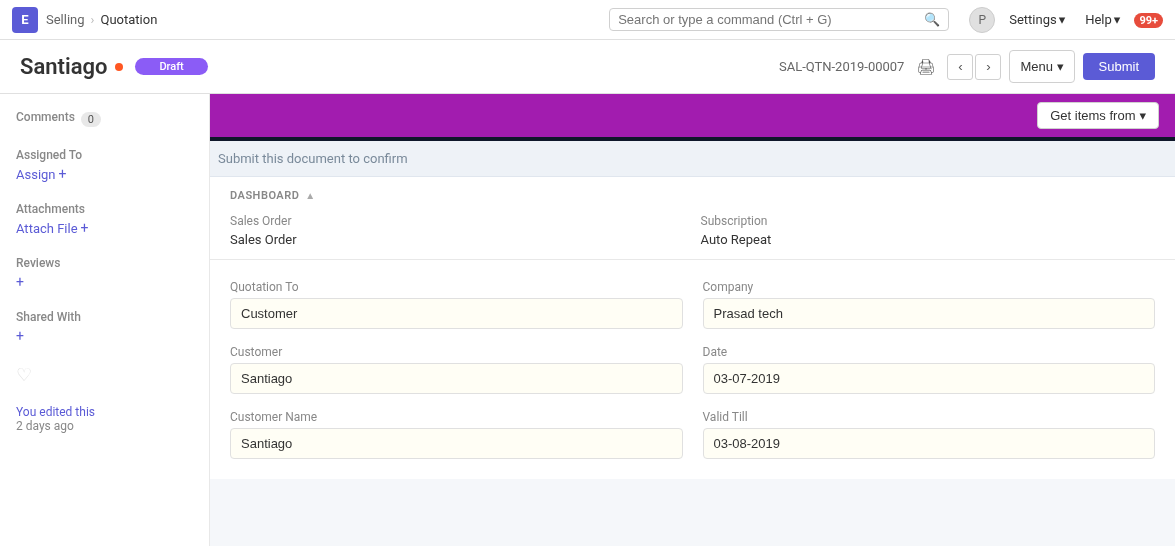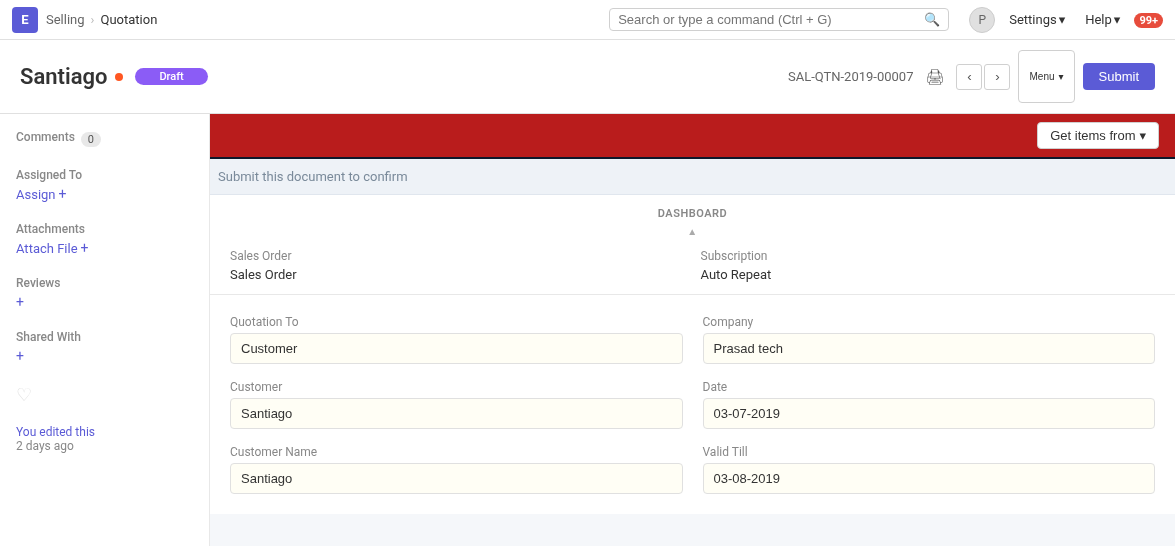--- a/index.html
+++ b/index.html
@@ -58,22 +58,22 @@
     .doc-id { font-size: 13px; color: #666; }
     .nav-arrows { display: flex; gap: 2px; }
     .nav-arrow-btn {
       border: 1px solid #d0d0d0; background: #fff; width: 26px; height: 26px;
       display: flex; align-items: center; justify-content: center; cursor: pointer; border-radius: 3px; color: #555;
     }
     .print-btn {
       border: none; background: none; cursor: pointer; color: #555; font-size: 15px; padding: 2px 4px;
     }
     .menu-btn {
-      border: 1px solid #d0d0d0; background: #fff; padding: 20px 10px;
-      border-radius: 4px; cursor: pointer; display: flex; align-items: center; gap: 4px; font-size: 10px; color: #333;
+      border: 1px solid #d0d0d0; background: #fff; padding: 8px 10px;
+      border-radius: 4px; cursor: pointer; display: flex; align-items: center; gap: 4px; font-size: 13px; color: #333;
     }
     .submit-btn {
       background: #5b5bd6; color: #fff; border: none; padding: 6px 16px;
       border-radius: 4px; cursor: pointer; font-size: 13px; font-weight: 500;
     }
 
     
     .main-layout { display: flex; height: calc(546px - 80px); }
     .sidebar {
       width: 210px; background: #fff; border-right: 1px solid #e8e8e8;
@@ -87,21 +87,21 @@
     .sidebar-tag-input { color: #aaa; font-size: 13px; cursor: pointer; }
     .heart-icon { color: #e0e0e0; font-size: 18px; cursor: pointer; }
     .activity-text { font-size: 12px; color: #888; }
     .activity-name { color: #5b5bd6; }
 
     
     .content-area { flex: 1; overflow-y: auto; background: #f5f7fa; }
 
     
     .get-items-bar {
-      background: #b91c1c; border-bottom: 2px solid #0f172a;
+      background: #a21caf; border-bottom: 4px solid #0f172a;
       padding: 8px 16px; display: flex; justify-content: flex-end; align-items: center;
     }
     .get-items-btn {
       border: 1px solid #d0d0d0; background: #fff; padding: 5px 12px;
       border-radius: 4px; cursor: pointer; font-size: 13px; color: #333;
       display: flex; align-items: center; gap: 4px;
     }
 
     
     .info-bar {
@@ -110,21 +110,21 @@
     }
 
     
     .dashboard-section {
       background: #fff; margin: 0; border-bottom: 1px solid #e8e8e8;
       padding: 12px 20px;
     }
     .dashboard-header {
       display: flex; align-items: center; gap: 6px;
       font-size: 11px; font-weight: 600; color: #888; text-transform: uppercase; letter-spacing: 0.5px;
-      margin-bottom: 12px; cursor: pointer; flex-direction: column;
+      margin-bottom: 12px; cursor: pointer;
     }
     .dashboard-header .chevron { font-size: 10px; color: #aaa; }
     .dashboard-grid { display: grid; grid-template-columns: 1fr 1fr; gap: 16px; }
     .dashboard-item-label { font-size: 12px; color: #888; margin-bottom: 4px; }
     .dashboard-item-value { font-size: 13px; color: #333; }
 
     
     .form-section { background: #fff; padding: 20px; }
     .form-grid { display: grid; grid-template-columns: 1fr 1fr; gap: 16px 20px; }
     .form-field { display: flex; flex-direction: column; gap: 4px; }

